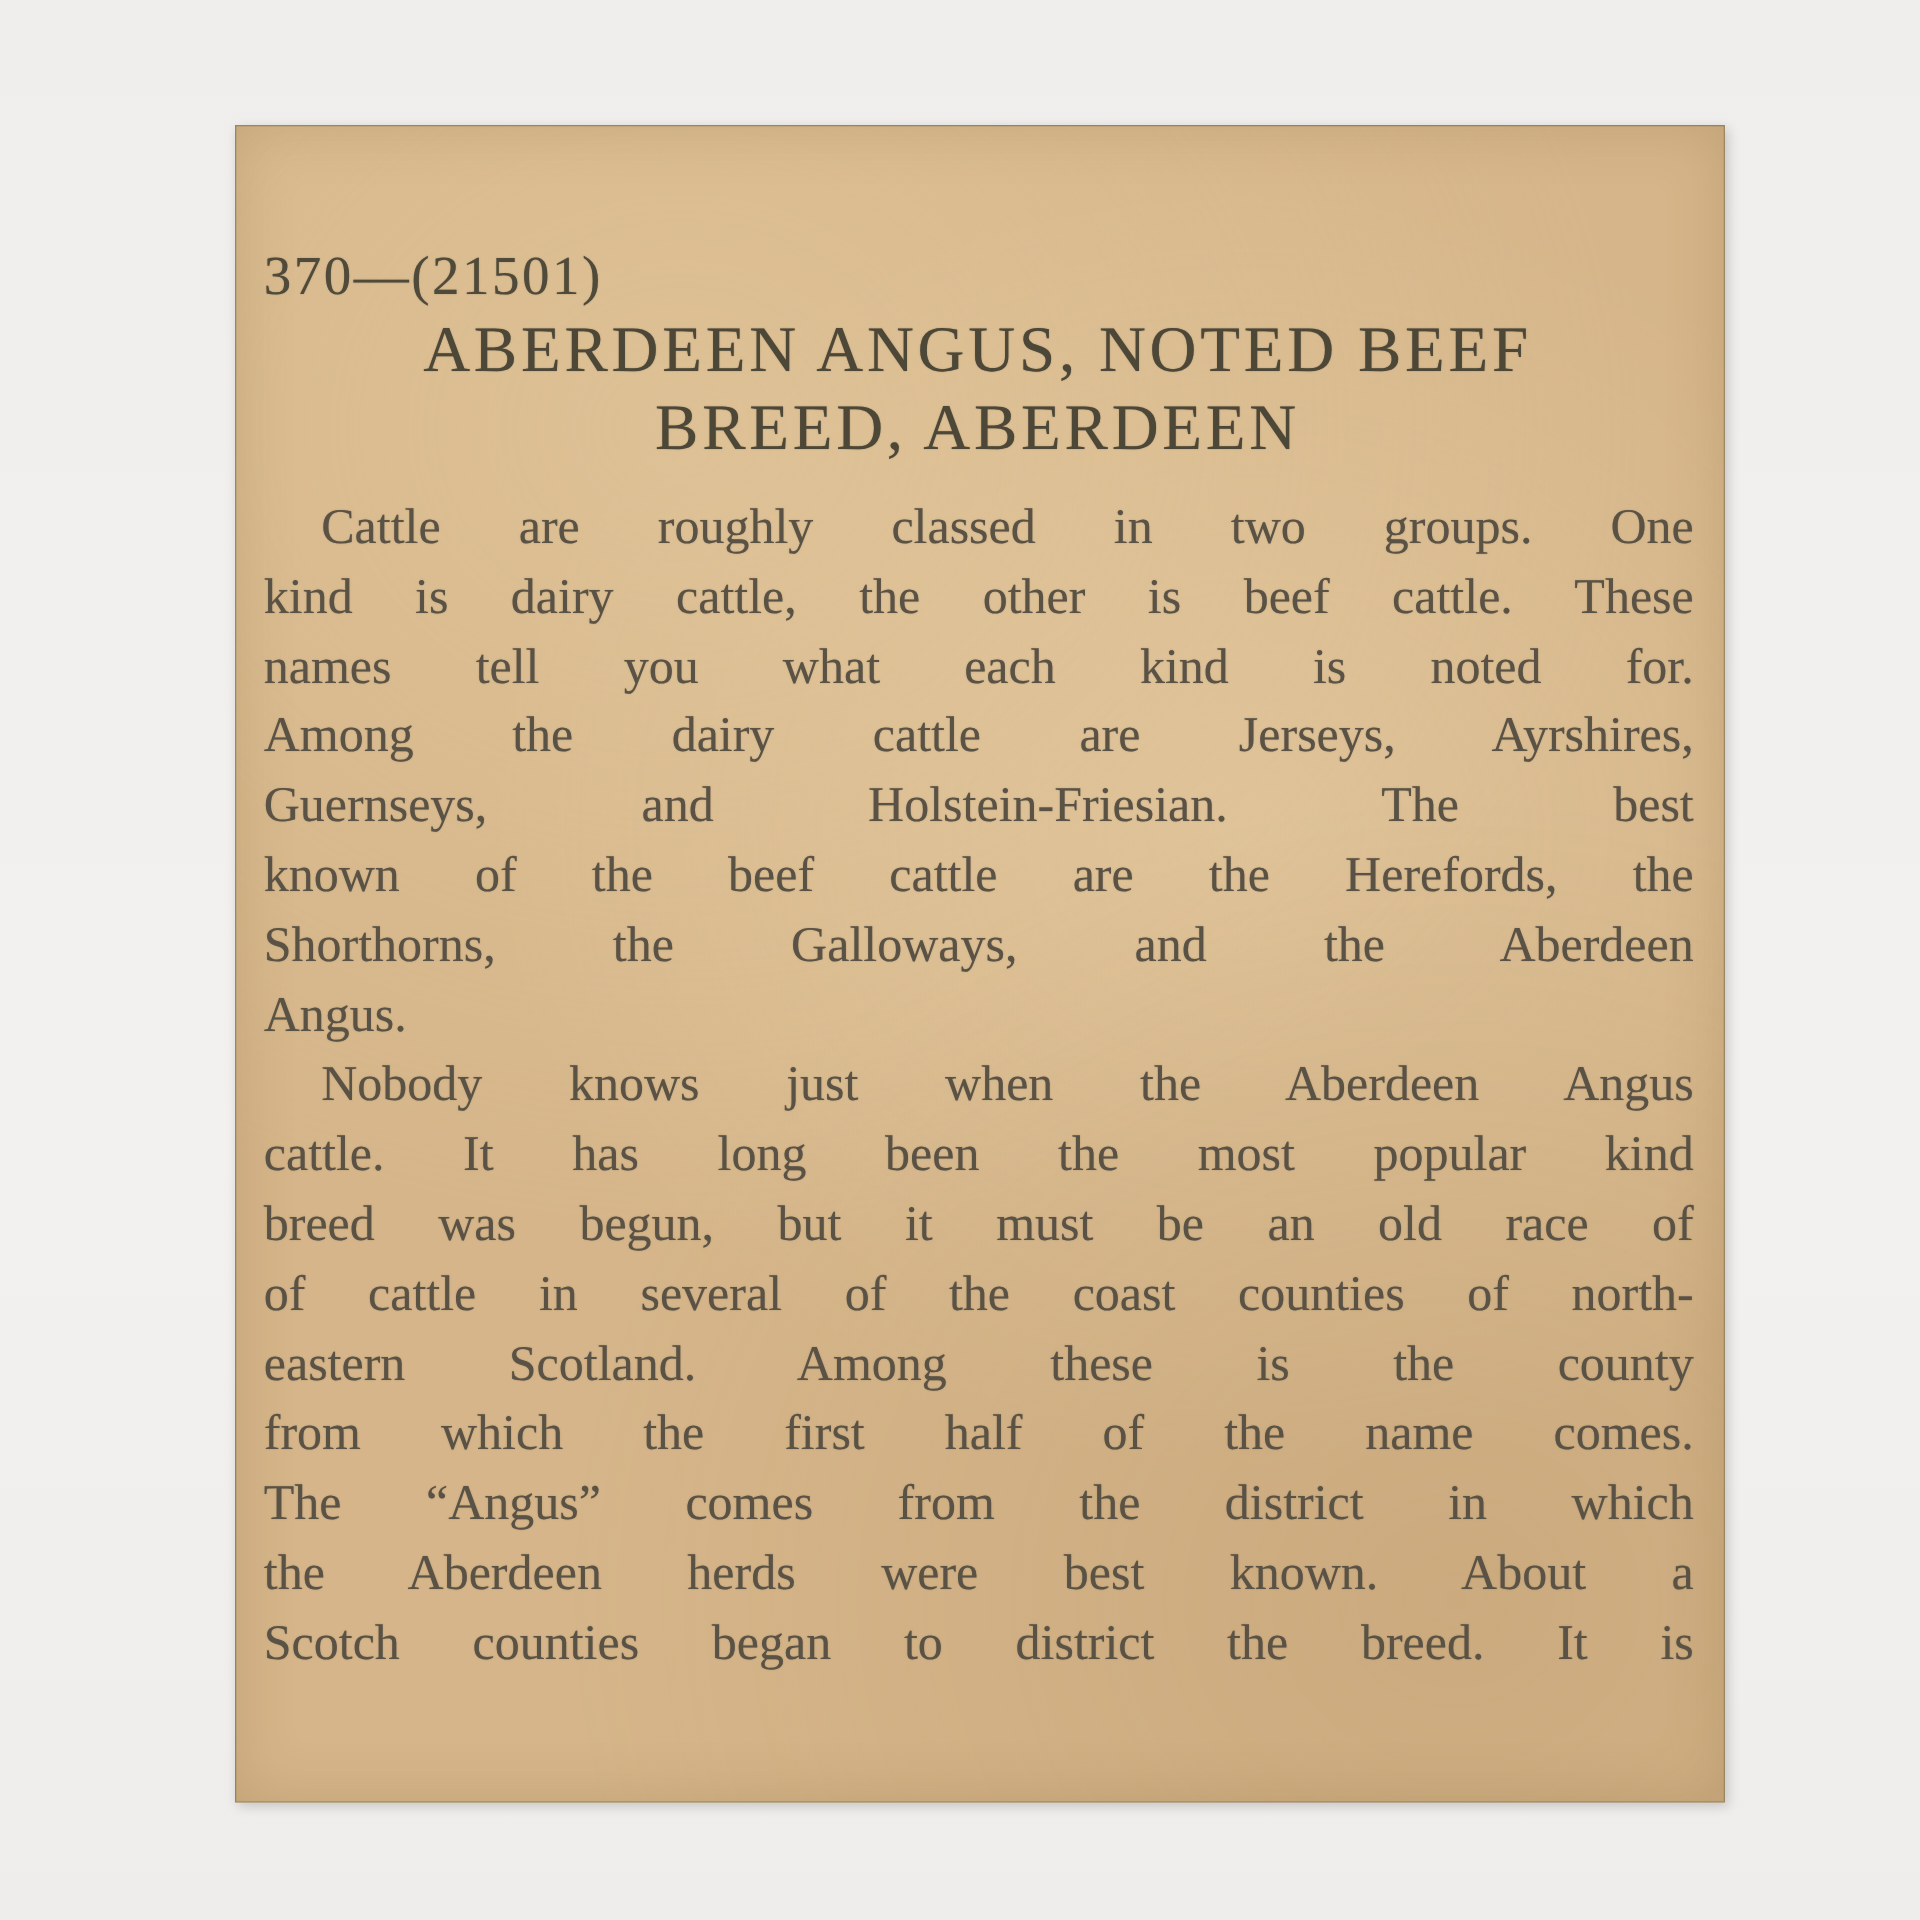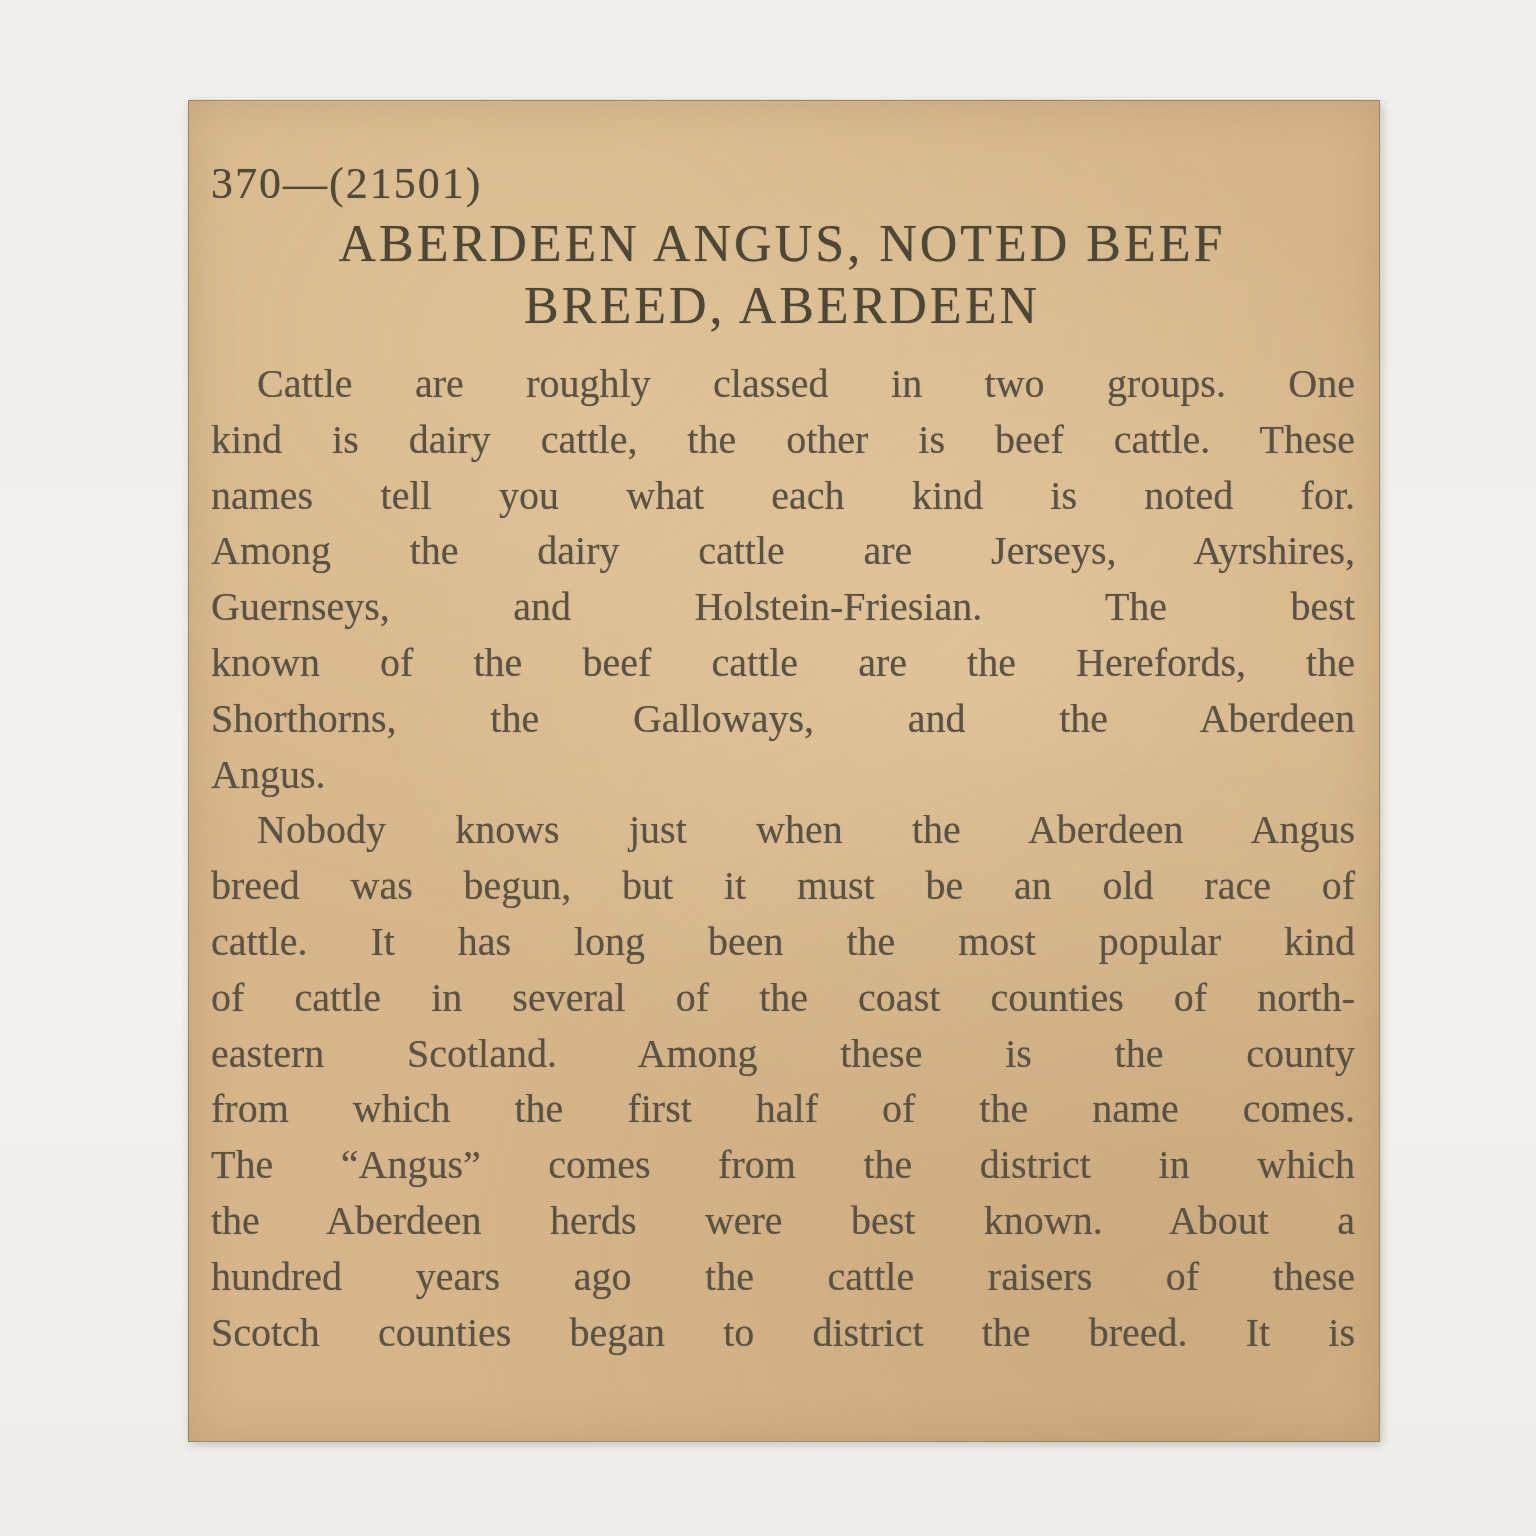--- a/index.html
+++ b/index.html
@@ -34,20 +34,21 @@
       inset 0 0 46px rgba(125,95,52,0.22),
       2px 3px 9px rgba(0,0,0,0.18);
     color: #5a5245;
   }
   .catalog {
     font-size: 44px;
     line-height: 50px;
     letter-spacing: 2px;
     color: #504a3a;
     text-shadow: 0 0 1px rgba(80,74,58,0.55);
+    margin-top: 37px;
   }
   .title {
     margin: 4px 0 0 0;
     text-align: center;
     font-size: 52px;
     font-weight: normal;
     letter-spacing: 3px;
     color: #4d4737;
     text-shadow: 0 0 1px rgba(77,71,55,0.6);
   }
@@ -88,25 +89,24 @@
           <div class="line">kind is dairy cattle, the other is beef cattle.  These</div>
           <div class="line">names tell you what each kind is noted for.</div>
           <div class="line">Among the dairy cattle are Jerseys, Ayrshires,</div>
           <div class="line">Guernseys, and Holstein-Friesian.  The best</div>
           <div class="line">known of the beef cattle are the Herefords, the</div>
           <div class="line">Shorthorns, the Galloways, and the Aberdeen</div>
           <div class="line last">Angus.</div>
         </div>
         <div class="paragraph">
           <div class="line first">Nobody knows just when the Aberdeen Angus</div>
+          <div class="line">cattle.  It has long been the most popular kind</div>
           <div class="line">breed was begun, but it must be an old race of</div>
-          <div class="line">cattle.  It has long been the most popular kind</div>
           <div class="line">of cattle in several of the coast counties of north-</div>
           <div class="line">eastern Scotland.  Among these is the county</div>
           <div class="line">from which the first half of the name comes.</div>
           <div class="line">The “Angus” comes from the district in which</div>
           <div class="line">the Aberdeen herds were best known.  About a</div>
-          <div class="line">hundred years ago the cattle raisers of these</div>
           <div class="line">Scotch counties began to district the breed.  It is</div>
         </div>
       </div>
   </div>
 </div>
 
 </body></html>

